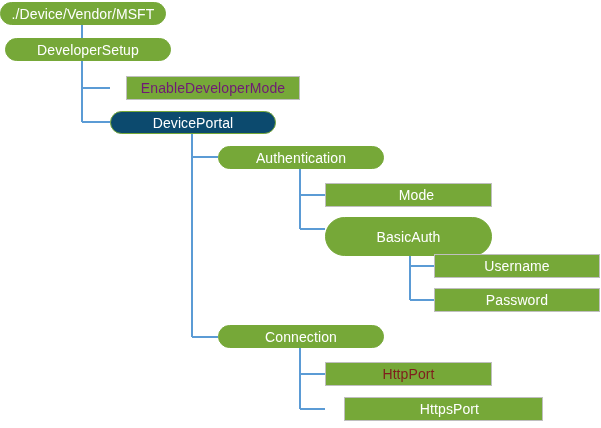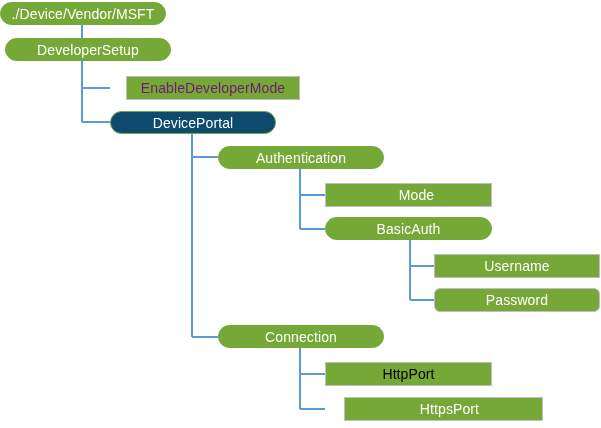--- a/index.html
+++ b/index.html
@@ -113,32 +113,32 @@
       </div>
       <div class="node pill" style="left: 110px; top: 111px; width: 166px; height: 23px; background: #0c4a6e; color: rgb(255, 255, 255);">
         <span class="node-label">DevicePortal</span>
       </div>
       <div class="node pill" style="left: 218px; top: 146px; width: 166px; height: 23px; background: rgb(118, 168, 56); color: rgb(255, 255, 255);">
         <span class="node-label">Authentication</span>
       </div>
       <div class="node rect" style="left: 325px; top: 183px; width: 167px; height: 24px; background: rgb(118, 168, 56); color: rgb(255, 255, 255); border-color: rgb(191, 191, 191); padding-left: 16px;">
         <span class="node-label">Mode</span>
       </div>
-      <div class="node pill" style="left: 325px; top: 217px; width: 167px; height: 23px; background: rgb(118, 168, 56); color: rgb(255, 255, 255);">
+      <div class="node pill" style="left: 325px; top: 217px; width: 167px; height: 39px; background: rgb(118, 168, 56); color: rgb(255, 255, 255);">
         <span class="node-label">BasicAuth</span>
       </div>
       <div class="node rect" style="left: 434px; top: 254px; width: 166px; height: 24px; background: rgb(118, 168, 56); color: rgb(255, 255, 255); border-color: rgb(191, 191, 191);">
         <span class="node-label">Username</span>
       </div>
-      <div class="node rect" style="left: 434px; top: 288px; width: 166px; height: 24px; background: rgb(118, 168, 56); color: rgb(255, 255, 255); border-color: rgb(191, 191, 191); border-radius: 6px;">
+      <div class="node rect" style="left: 434px; top: 288px; width: 166px; height: 24px; background: rgb(118, 168, 56); color: rgb(255, 255, 255); border-color: rgb(191, 191, 191);">
         <span class="node-label">Password</span>
       </div>
       <div class="node pill" style="left: 218px; top: 325px; width: 166px; height: 23px; background: rgb(118, 168, 56); color: rgb(255, 255, 255);">
         <span class="node-label">Connection</span>
       </div>
-      <div class="node rect" style="left: 325px; top: 362px; width: 167px; height: 24px; background: rgb(118, 168, 56); color: #000000; border-color: rgb(191, 191, 191);">
+      <div class="node rect" style="left: 325px; top: 362px; width: 167px; height: 24px; background: rgb(118, 168, 56); color: #7f1d1d; border-color: rgb(191, 191, 191);">
         <span class="node-label">HttpPort</span>
       </div>
       <div class="node rect" style="left: 344px; top: 397px; width: 199px; height: 24px; background: rgb(118, 168, 56); color: rgb(255, 255, 255); border-color: rgb(191, 191, 191); padding-left: 12px;">
         <span class="node-label">HttpsPort</span>
       </div>
     </div>
 </div>
 
 </body></html>

